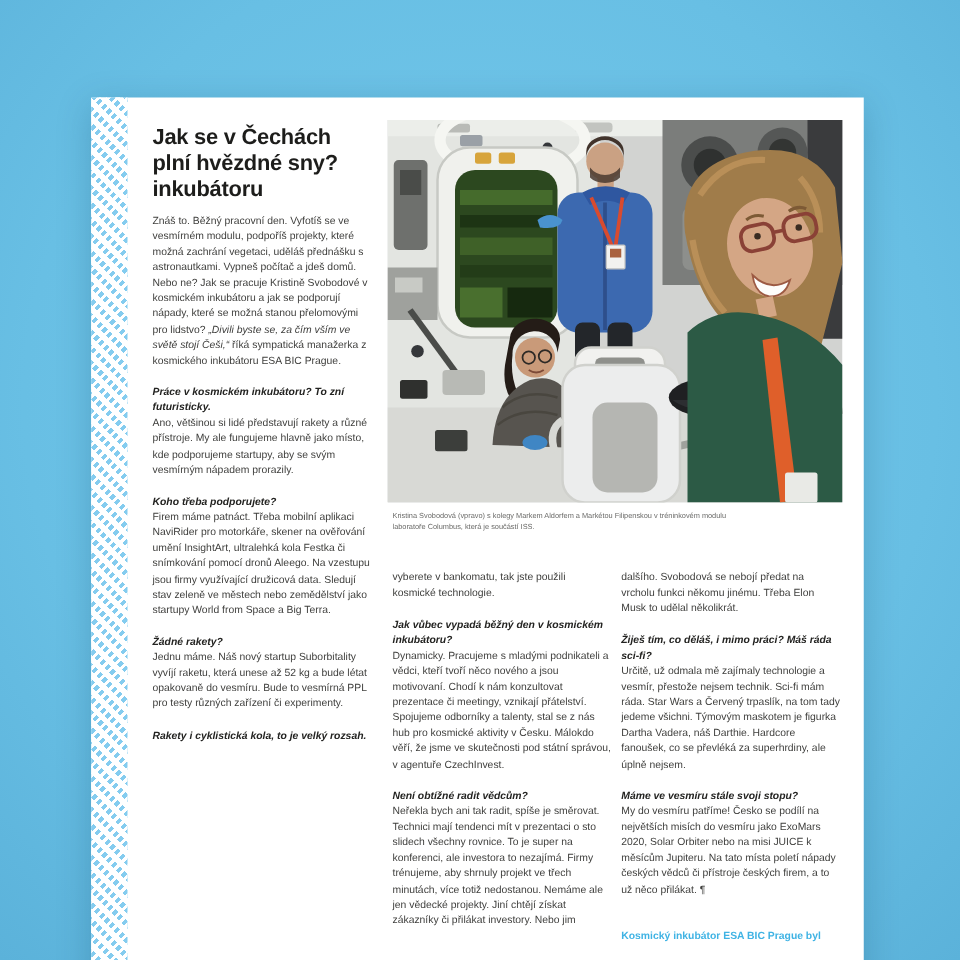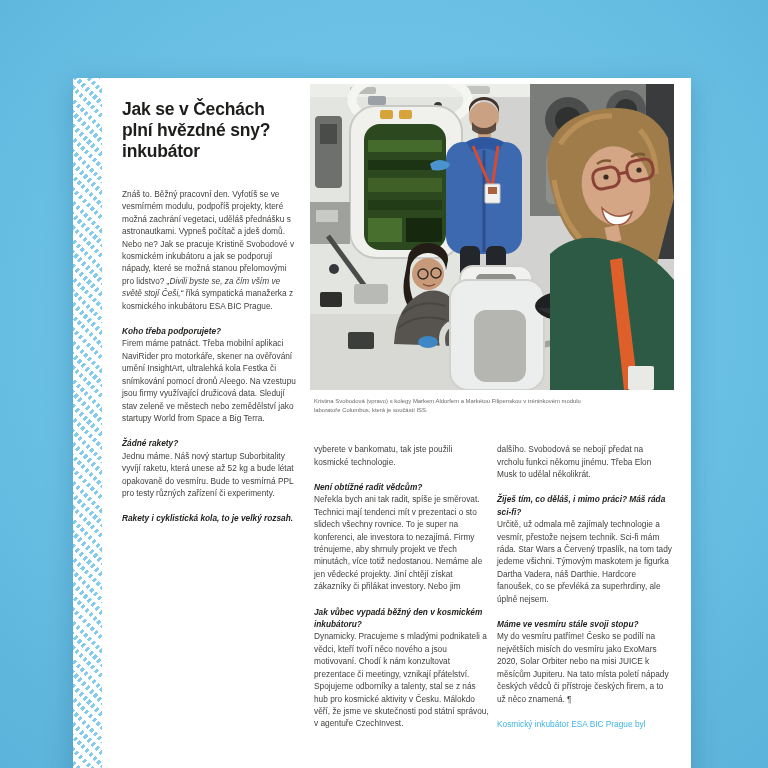--- a/index.html
+++ b/index.html
@@ -18,52 +18,56 @@
   }
   .hatch{
     position:absolute;left:0;top:0;width:29px;height:100%;
     background:
       repeating-linear-gradient(135deg, rgba(255,255,255,0) 0 3px, #ffffff 3px 5.5px),
       repeating-linear-gradient(45deg, #84ccef 0 4.5px, #ffffff 4.5px 9px);
   }
   .col1{position:absolute;left:49px;top:21px;width:178px;}
   h1{
     font-size:17.5px;line-height:21px;font-weight:bold;color:#1d1d1b;
-    letter-spacing:-0.2px;margin:0 0 26px 0;
+    letter-spacing:-0.2px;margin:0 0 8px 0;
   }
   .bodytext{font-size:8.3px;line-height:12.4px;color:#3f3f3d;margin:0;}
   .qa{margin-top:13px;}
   .q{font-weight:bold;font-style:italic;color:#232321;}
   .intro em{font-style:italic;}
-  .photo-wrap{position:absolute;left:237px;top:6px;width:364px;}
+  .photo-wrap{position:absolute;left:237px;top:18px;width:364px;}
   .photo{display:block;width:364px;height:306px;}
   .caption{
     font-size:5.9px;line-height:8.6px;color:#6b6b69;
     margin:7px 0 0 4px;width:272px;
   }
   .cols{display:flex;gap:8px;margin:29px 0 0 4px;}
   .cols .col{width:175px;}
-  .endlink{color:#3fb3e4;margin-top:13px;}
+  .endlink{color:#3fb3e4;margin-top:25px;font-weight:bold;}
 </style>
 </head>
 <body>
 
 <div class="stage">
   <div class="page">
     <div class="hatch"></div>
 
     <div class="col1">
       <h1>
           <span style="display:block">Jak se v Čechách</span>
           <span style="display:block">plní hvězdné sny?</span>
-          <span style="display:block">inkubátor</span>
+          <span style="display:block">inkubátoru</span>
         </h1>
 
       <p class="bodytext intro"><span>Znáš to. Běžný pracovní den. Vyfotíš se ve vesmírném modulu, podpoříš projekty, které možná zachrání vegetaci, uděláš přednášku s astronautkami. Vypneš počítač a jdeš domů. Nebo ne? Jak se pracuje Kristině Svobodové v kosmickém inkubátoru a jak se podporují nápady, které se možná stanou přelomovými pro lidstvo? </span><em>„Divili byste se, za čím vším ve světě stojí Češi,“</em><span> říká sympatická manažerka z kosmického inkubátoru ESA BIC Prague.</span></p>
 
+      <div class="qa">
+        <p class="bodytext q">Práce v kosmickém inkubátoru? To zní futuristicky.</p>
+        <p class="bodytext">Ano, většinou si lidé představují rakety a různé přístroje. My ale fungujeme hlavně jako místo, kde podporujeme startupy, aby se svým vesmírným nápadem prorazily.</p>
+      </div>
       <div class="qa">
         <p class="bodytext q">Koho třeba podporujete?</p>
         <p class="bodytext">Firem máme patnáct. Třeba mobilní aplikaci NaviRider pro motorkáře, skener na ověřování umění InsightArt, ultralehká kola Festka či snímkování pomocí dronů Aleego. Na vzestupu jsou firmy využívající družicová data. Sledují stav zeleně ve městech nebo zemědělství jako startupy World from Space a Big Terra.</p>
       </div>
       <div class="qa">
         <p class="bodytext q">Žádné rakety?</p>
         <p class="bodytext">Jednu máme. Náš nový startup Suborbitality vyvíjí raketu, která unese až 52 kg a bude létat opakovaně do vesmíru. Bude to vesmírná PPL pro testy různých zařízení či experimenty.</p>
       </div>
       <div class="qa">
         <p class="bodytext q">Rakety i cyklistická kola, to je velký rozsah.</p>
@@ -185,38 +189,38 @@
         </g>
       </svg>
 
       <p class="caption">Kristina Svobodová (vpravo) s kolegy Markem Aldorfem a Markétou Filipenskou v tréninkovém modulu laboratoře Columbus, která je součástí ISS.</p>
 
       <div class="cols">
 
         <div class="col">
           <p class="bodytext">vyberete v bankomatu, tak jste použili kosmické technologie.</p>
           <div class="qa">
+            <p class="bodytext q">Jak vůbec vypadá běžný den v kosmickém inkubátoru?</p>
+            <p class="bodytext">Dynamicky. Pracujeme s mladými podnikateli a vědci, kteří tvoří něco nového a jsou motivovaní. Chodí k nám konzultovat prezentace či meetingy, vznikají přátelství. Spojujeme odborníky a talenty, stal se z nás hub pro kosmické aktivity v Česku. Málokdo věří, že jsme ve skutečnosti pod státní správou, v agentuře CzechInvest.</p>
+          </div>
+          <div class="qa">
             <p class="bodytext q">Není obtížné radit vědcům?</p>
             <p class="bodytext">Neřekla bych ani tak radit, spíše je směrovat. Technici mají tendenci mít v prezentaci o sto slidech všechny rovnice. To je super na konferenci, ale investora to nezajímá. Firmy trénujeme, aby shrnuly projekt ve třech minutách, více totiž nedostanou. Nemáme ale jen vědecké projekty. Jiní chtějí získat zákazníky či přilákat investory. Nebo jim</p>
           </div>
-          <div class="qa">
-            <p class="bodytext q">Jak vůbec vypadá běžný den v kosmickém inkubátoru?</p>
-            <p class="bodytext">Dynamicky. Pracujeme s mladými podnikateli a vědci, kteří tvoří něco nového a jsou motivovaní. Chodí k nám konzultovat prezentace či meetingy, vznikají přátelství. Spojujeme odborníky a talenty, stal se z nás hub pro kosmické aktivity v Česku. Málokdo věří, že jsme ve skutečnosti pod státní správou, v agentuře CzechInvest.</p>
-          </div>
         </div>
 
         <div class="col">
           <p class="bodytext">dalšího. Svobodová se nebojí předat na vrcholu funkci někomu jinému. Třeba Elon Musk to udělal několikrát.</p>
           <div class="qa">
             <p class="bodytext q">Žiješ tím, co děláš, i mimo práci? Máš ráda sci-fi?</p>
             <p class="bodytext">Určitě, už odmala mě zajímaly technologie a vesmír, přestože nejsem technik. Sci-fi mám ráda. Star Wars a Červený trpaslík, na tom tady jedeme všichni. Týmovým maskotem je figurka Dartha Vadera, náš Darthie. Hardcore fanoušek, co se převléká za superhrdiny, ale úplně nejsem.</p>
           </div>
           <div class="qa">
             <p class="bodytext q">Máme ve vesmíru stále svoji stopu?</p>
-            <p class="bodytext">My do vesmíru patříme! Česko se podílí na největších misích do vesmíru jako ExoMars 2020, Solar Orbiter nebo na misi JUICE k měsícům Jupiteru. Na tato místa poletí nápady českých vědců či přístroje českých firem, a to už něco znamená. ¶</p>
+            <p class="bodytext">My do vesmíru patříme! Česko se podílí na největších misích do vesmíru jako ExoMars 2020, Solar Orbiter nebo na misi JUICE k měsícům Jupiteru. Na tato místa poletí nápady českých vědců či přístroje českých firem, a to už něco přilákat. ¶</p>
           </div>
           <p class="bodytext endlink">Kosmický inkubátor ESA BIC Prague byl</p>
         </div>
       </div>
     </div>
 
   </div>
 </div>
 
 </body></html>

